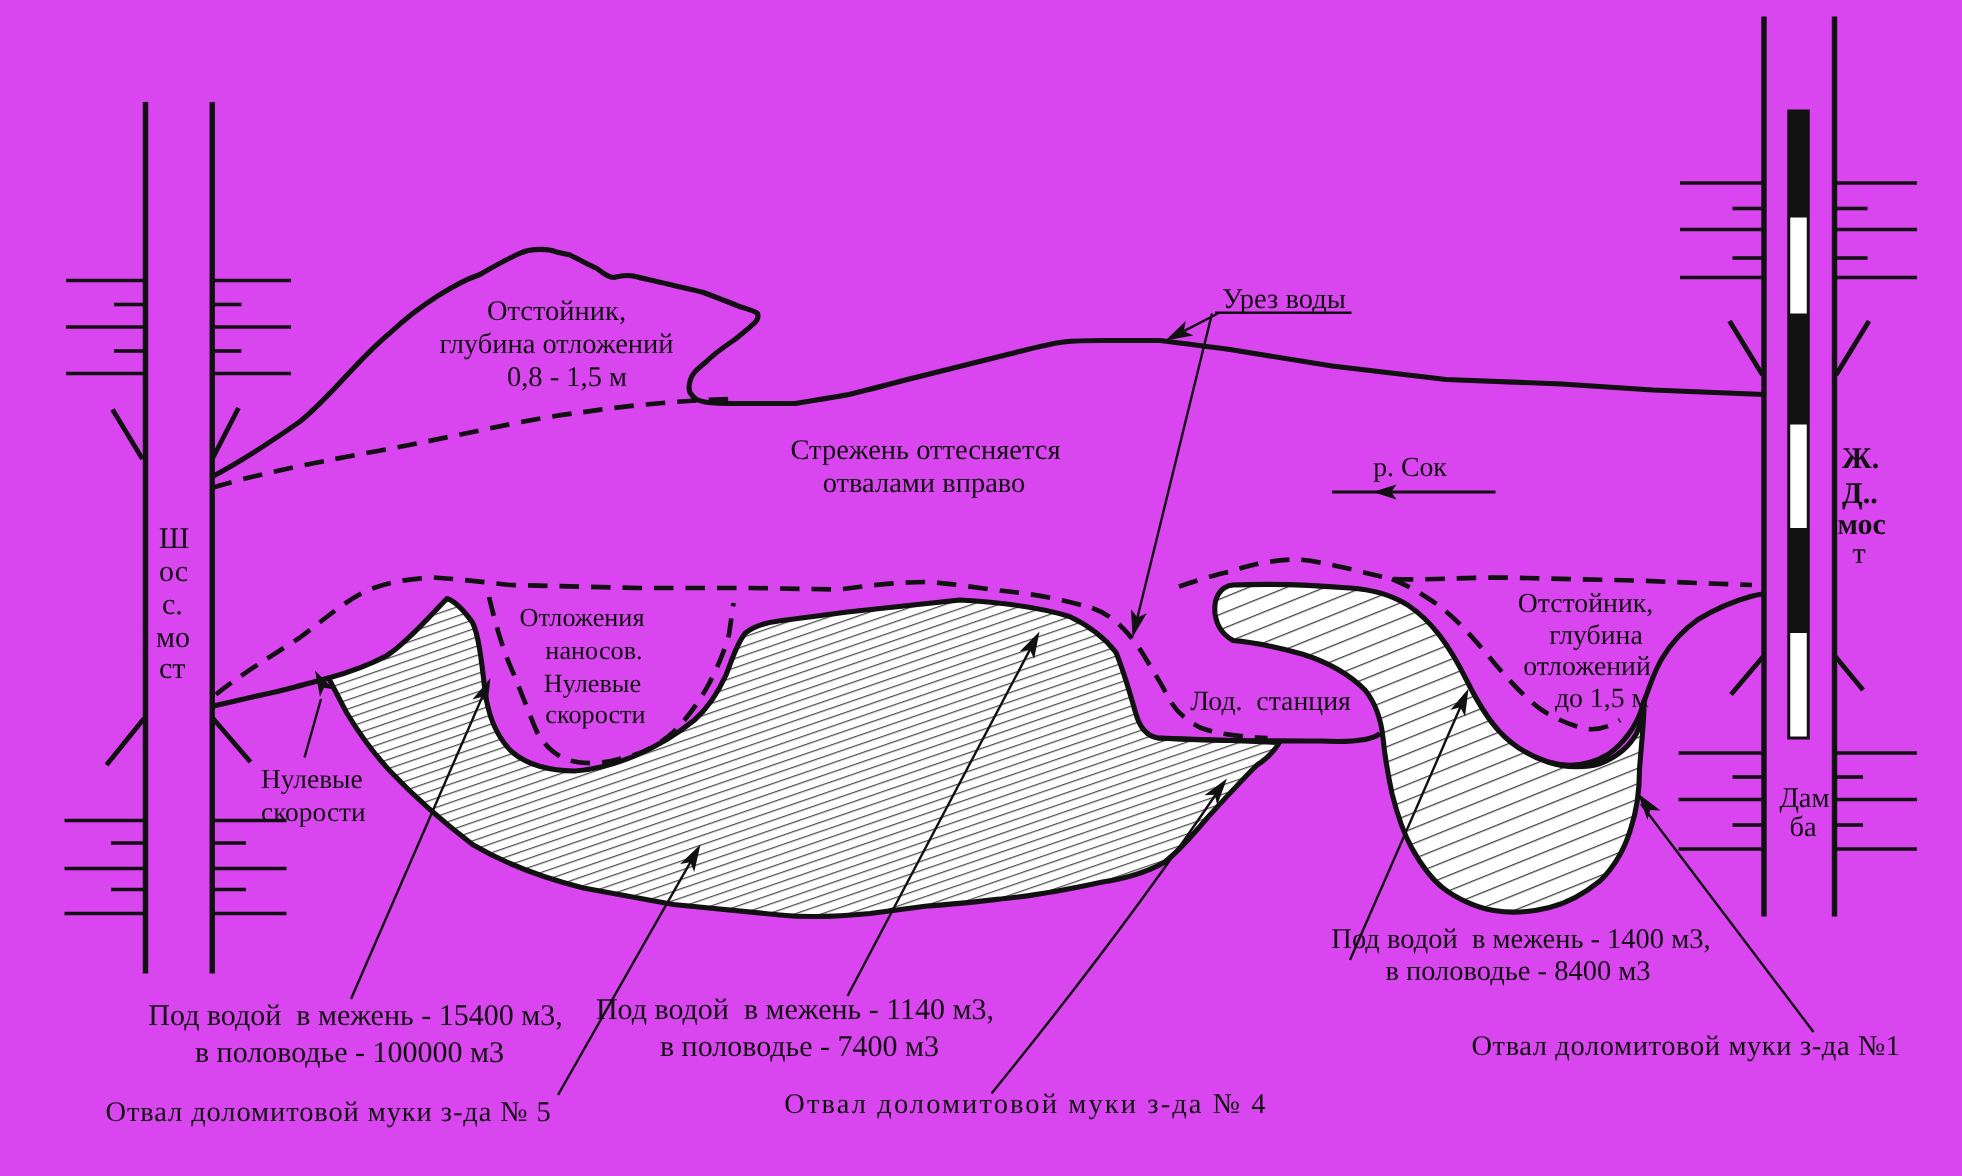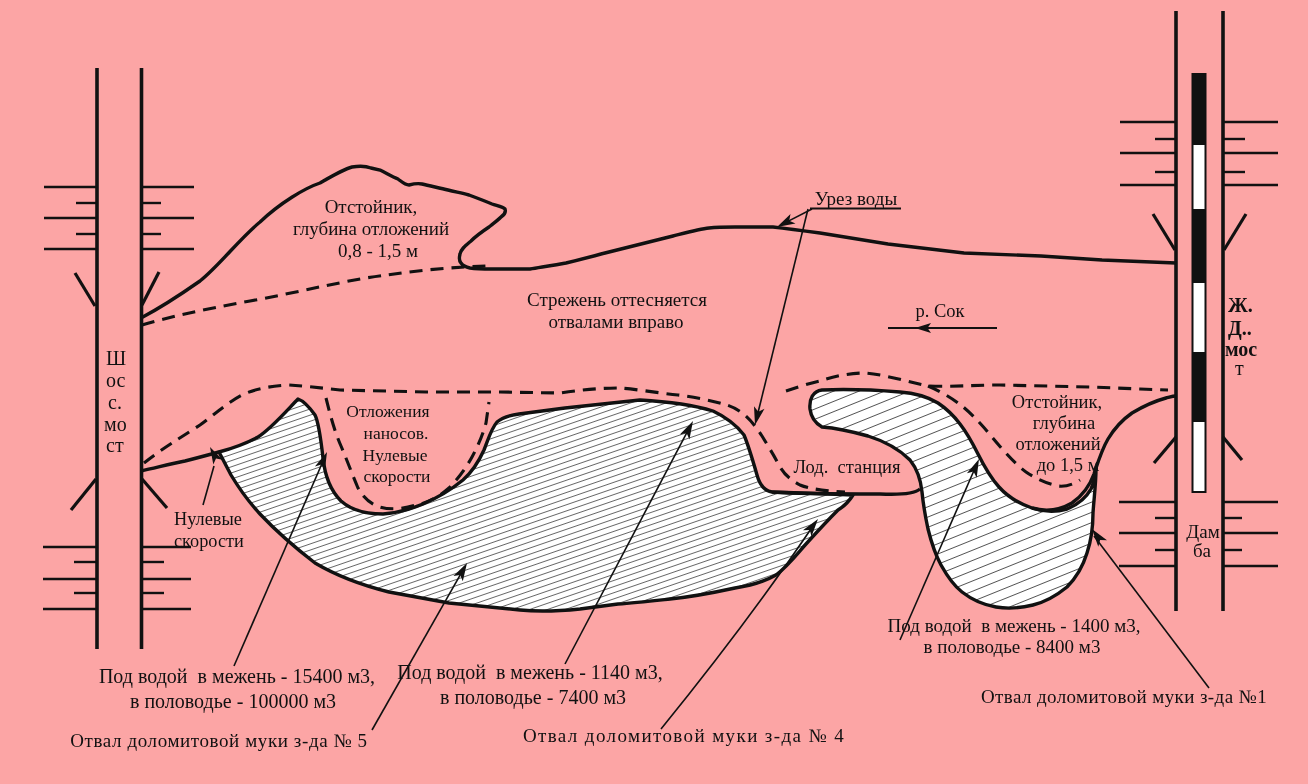--- a/index.html
+++ b/index.html
@@ -1,16 +1,16 @@
 <!DOCTYPE html>
 <html><head>
 <meta charset="utf-8">
 <style>
   html,body{margin:0;padding:0;background:#fff;}
-  #wrap{position:relative;width:1308px;height:784px;background:#fca5a5;overflow:hidden;}
+  #wrap{position:relative;width:1308px;height:784px;background:#d946ef;overflow:hidden;}
   svg{position:absolute;left:0;top:0;}
   text{font-family:"Liberation Serif", serif; fill:#111;}
 </style>
 </head>
 <body>
 <div id="wrap">
 <svg width="1308" height="784" viewBox="0 0 1308 784">
 <defs>
   <pattern id="h" width="8" height="5.8" patternUnits="userSpaceOnUse" patternTransform="rotate(-19)">
     <rect width="8" height="5.8" fill="#fff"></rect>

